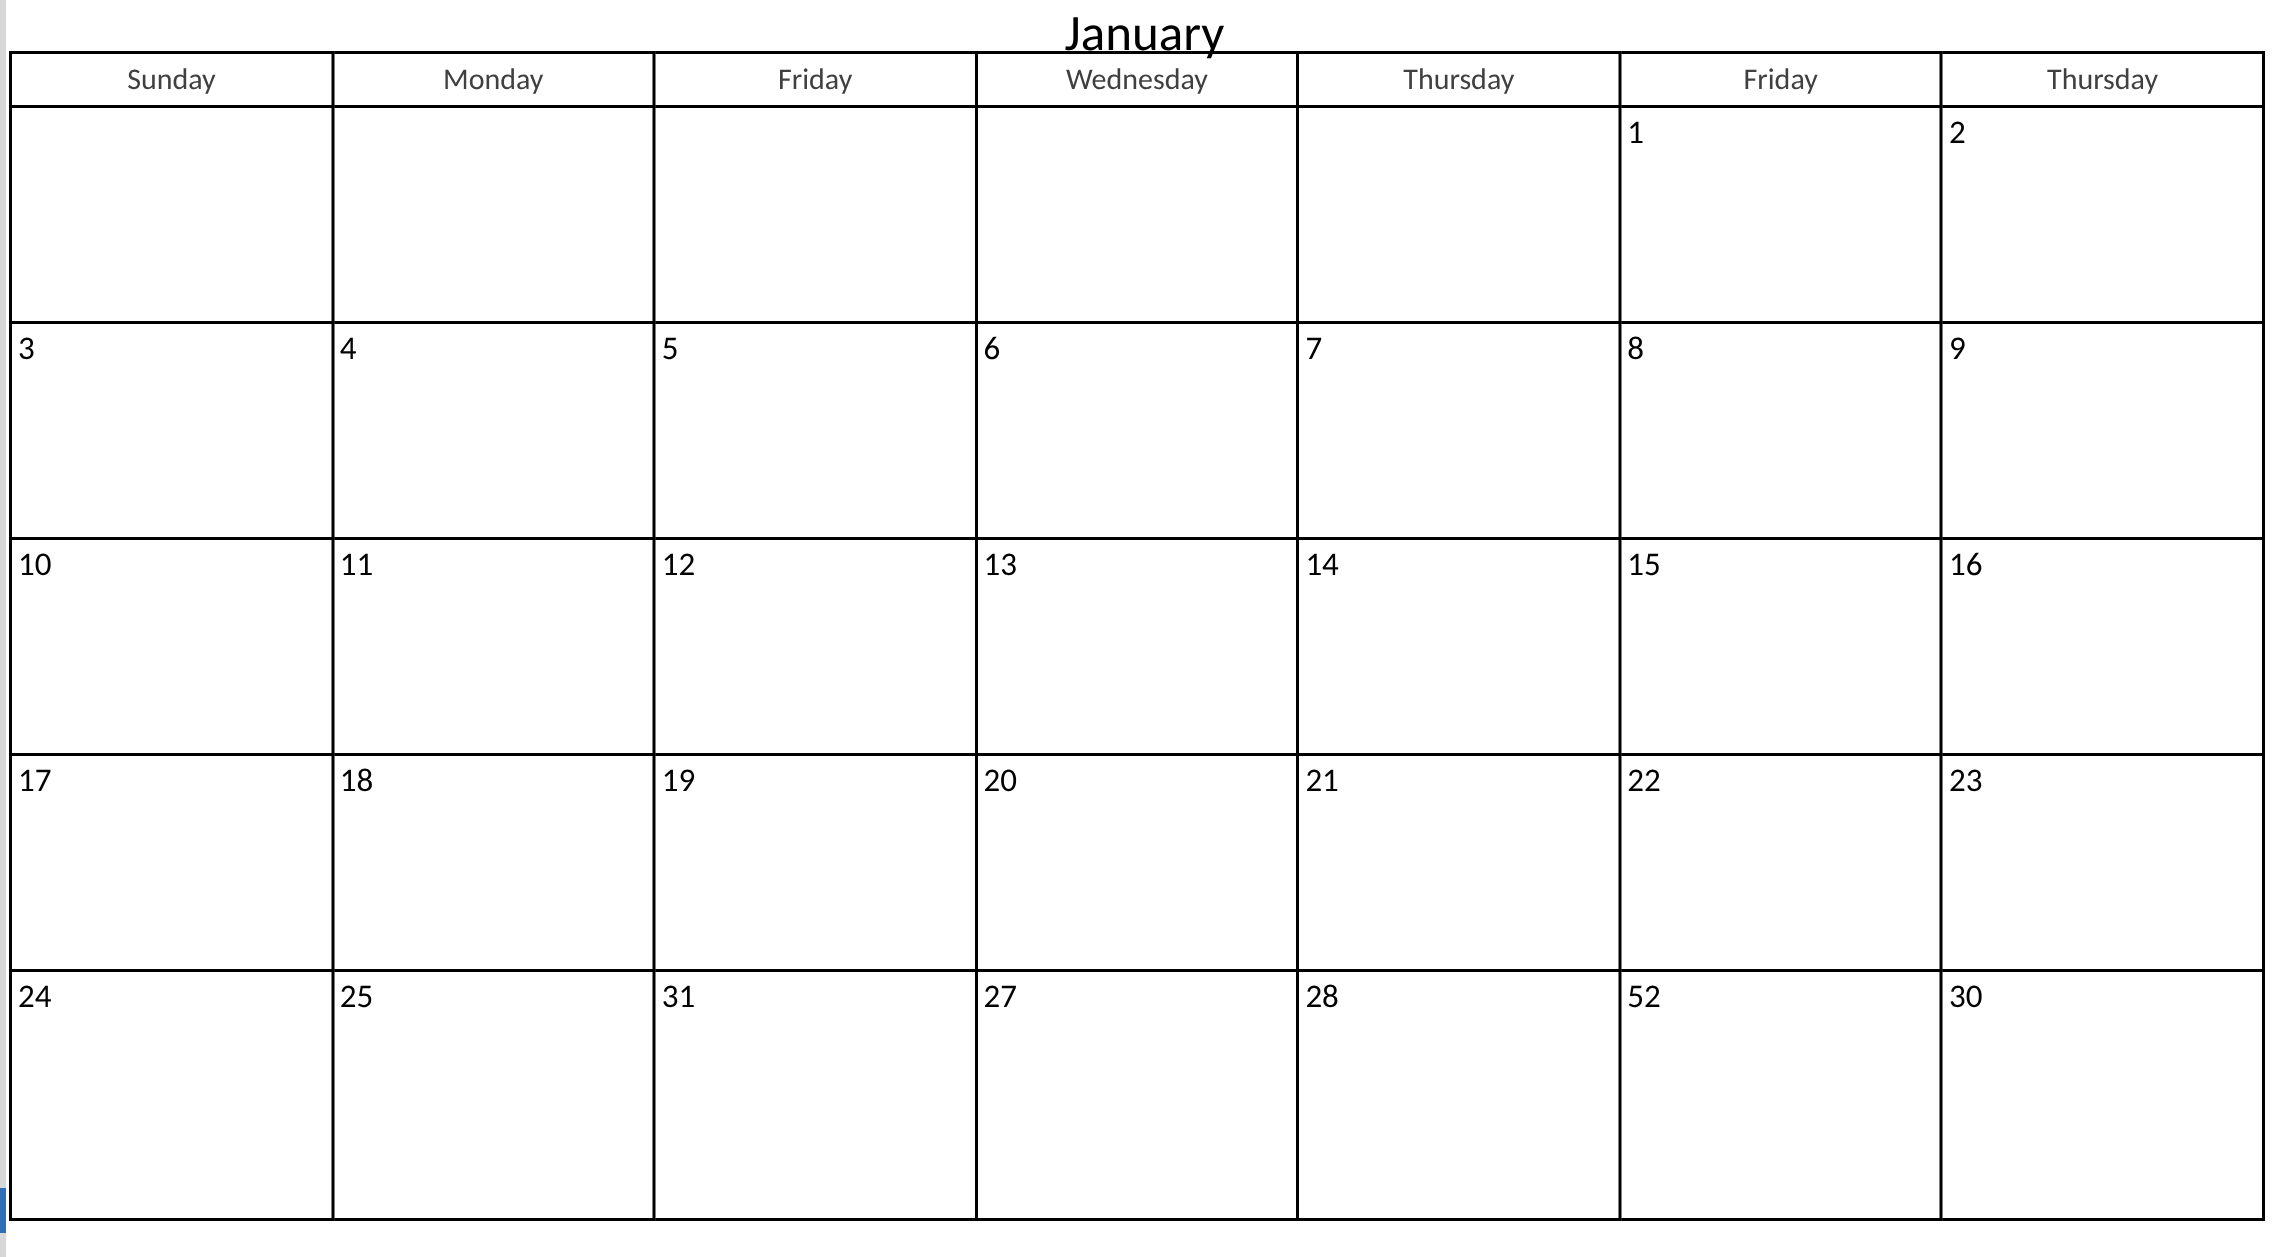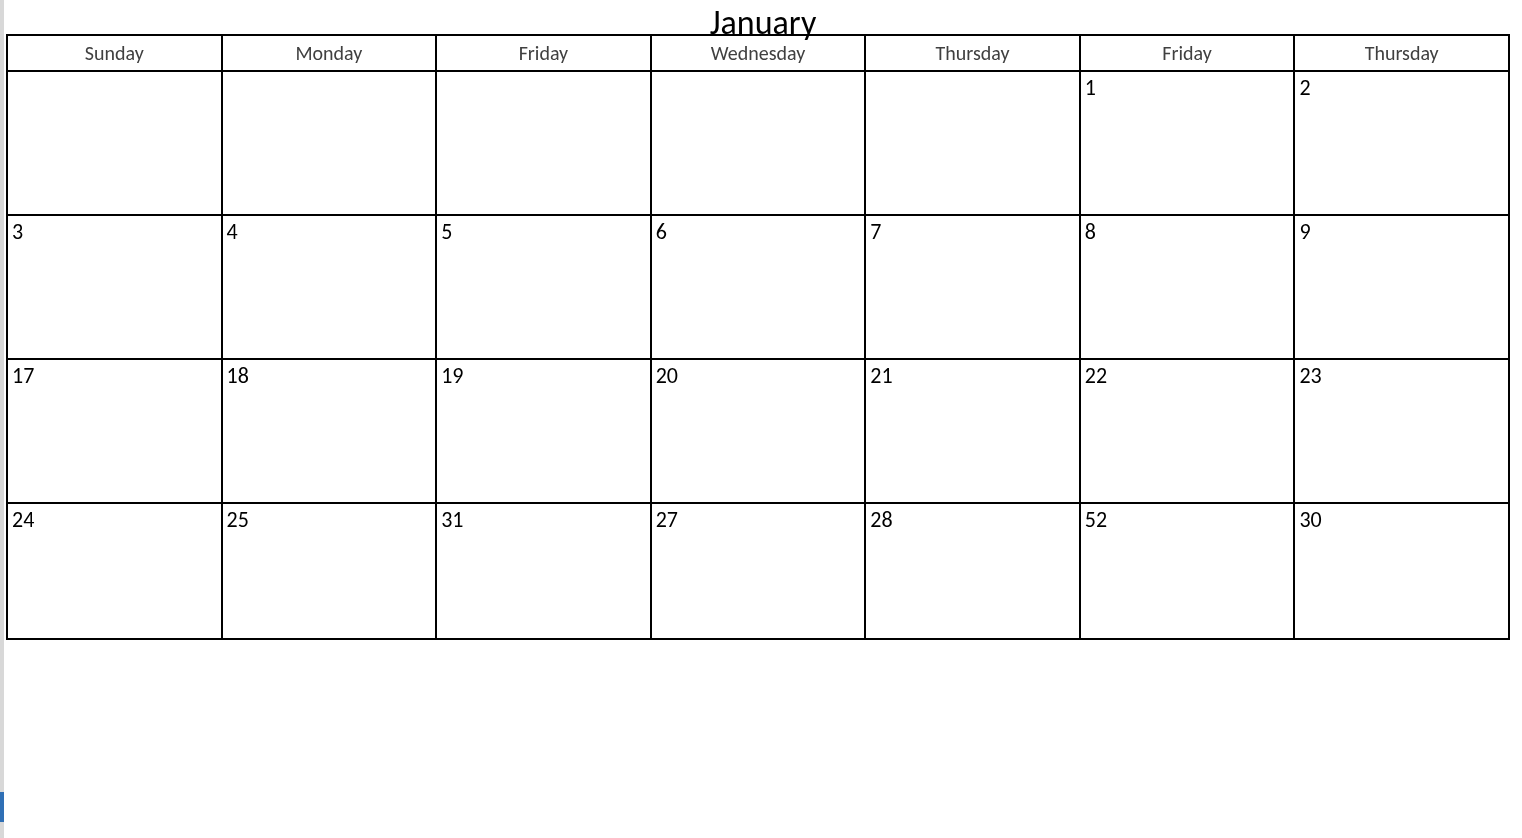--- a/index.html
+++ b/index.html
@@ -59,21 +59,21 @@
     table.calendar td {
       border: 2px solid #000;
       height: 144px;
       vertical-align: top;
       font-size: 22px;
       color: #000;
       padding: 2px 0 0 4px;
       background: #fff;
     }
     table.calendar tr.last-row td {
-      height: 136px;
+      height: 166px;
     }
     .blue-selection {
       position: absolute;
       left: 0;
       width: 4px;
       height: 30px;
       background: #2f6fb5;
       bottom: 16px;
     }
   </style>
@@ -110,20 +110,29 @@
       <tr>
         <td>3</td>
         <td>4</td>
         <td>5</td>
         <td>6</td>
         <td>7</td>
         <td>8</td>
         <td>9</td>
       </tr>
       <tr>
+        <td>10</td>
+        <td>11</td>
+        <td>12</td>
+        <td>13</td>
+        <td>14</td>
+        <td>15</td>
+        <td>16</td>
+      </tr>
+      <tr>
         <td>17</td>
         <td>18</td>
         <td>19</td>
         <td>20</td>
         <td>21</td>
         <td>22</td>
         <td>23</td>
       </tr>
       <tr class="last-row">
         <td>24</td>

